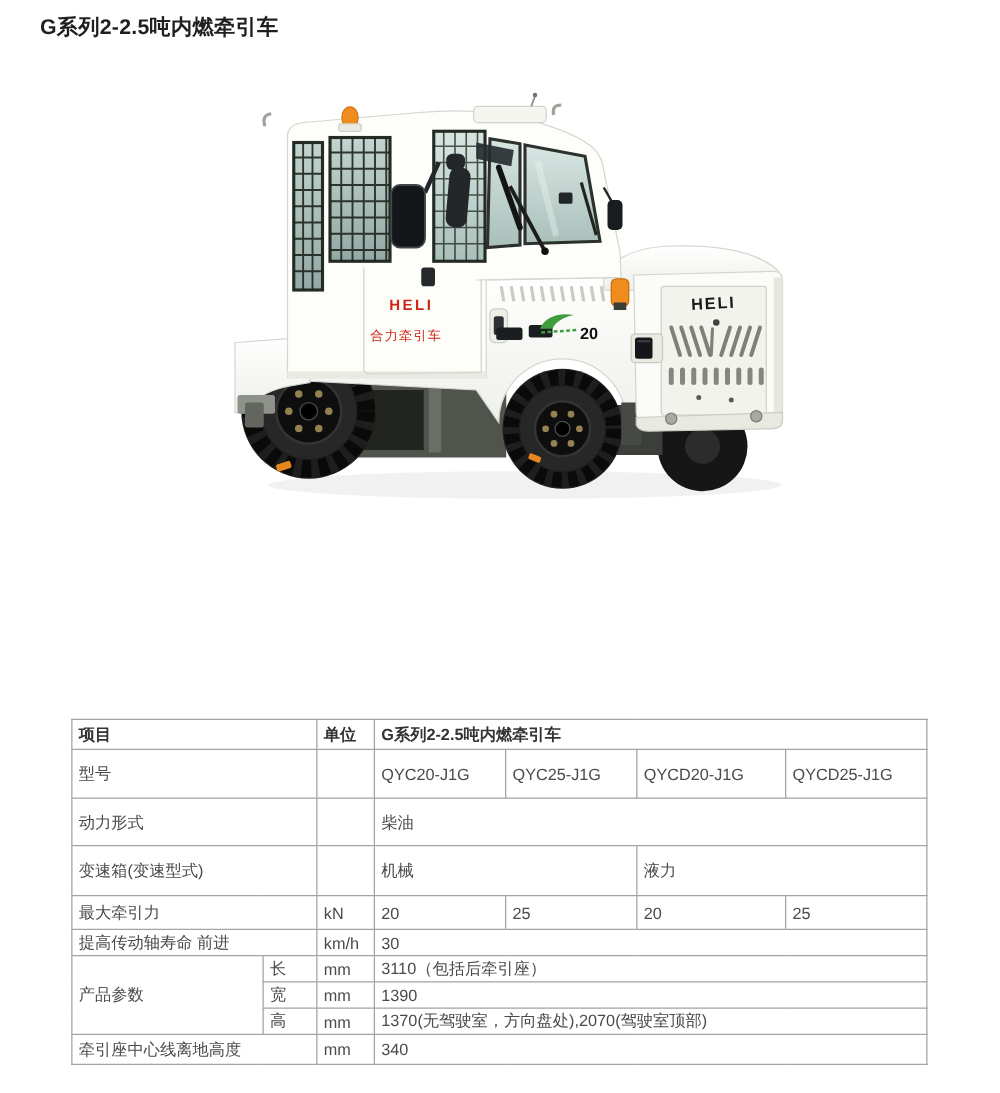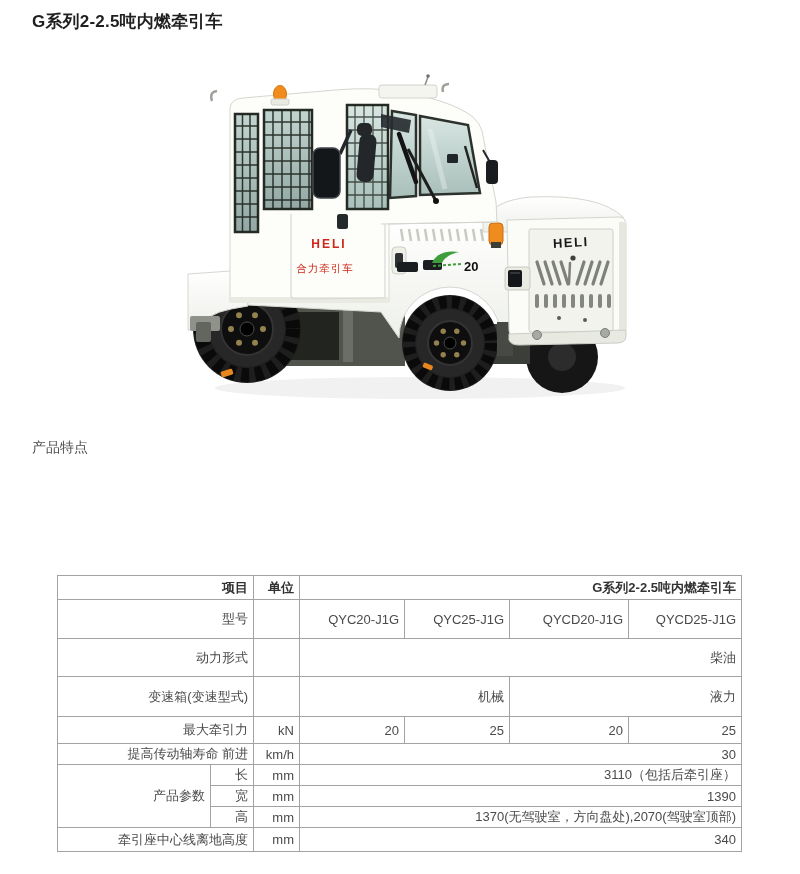--- a/index.html
+++ b/index.html
@@ -17,21 +17,21 @@
     position:absolute;left:32px;top:436px;width:700px;
     font-size:14px;line-height:22px;color:#4f4f4f;
   }
   .features p{margin:0;}
   table.spec{
     position:absolute;left:57px;top:575px;width:684px;
     border-collapse:collapse;table-layout:fixed;
     font-size:13px;color:#4a4a4a;
   }
   table.spec th,table.spec td{
-    border:1px solid #a3a3a3;padding:1px 5px;text-align:right;
+    border:1px solid #a3a3a3;padding:1px 5px;text-align:left;
     vertical-align:middle;font-weight:normal;overflow:hidden;white-space:nowrap;
   }
   table.spec th{font-weight:bold;color:#333;}
   svg text{font-family:"Liberation Sans","DejaVu Sans",sans-serif;}
 </style>
 </head>
 <body>
 
 <div class="page-title">G系列2-2.5吨内燃牵引车</div>
 
@@ -240,21 +240,20 @@
 
   <g>
     <path d="M247,191 C251,181 263,178 274,180 C265,182 259,186 257,191 Z" fill="#3f9e3c"></path>
     <path d="M248,194 L276,192" stroke="#3f9e3c" stroke-width="2" stroke-dasharray="3 2" fill="none"></path>
   </g>
   <text x="279" y="199" font-size="13" font-weight="bold" fill="#101010">20</text>
 </svg>
 </div>
 
 <div class="features">
-  <p>产品特点</p>
 </div>
 
 <table class="spec">
   <colgroup>
     <col style="width:153px">
       <col style="width:43px">
       <col style="width:46px">
     <col style="width:105px">
       <col style="width:105px">
       <col style="width:119px">

